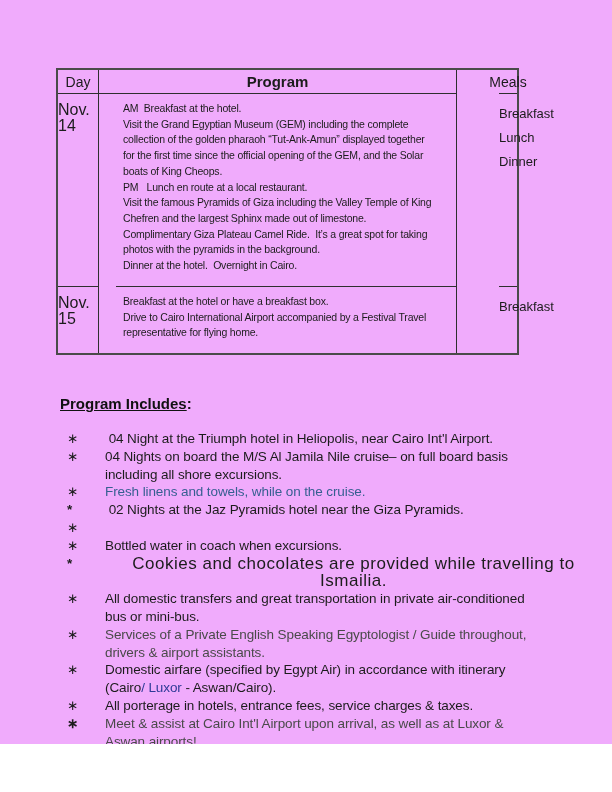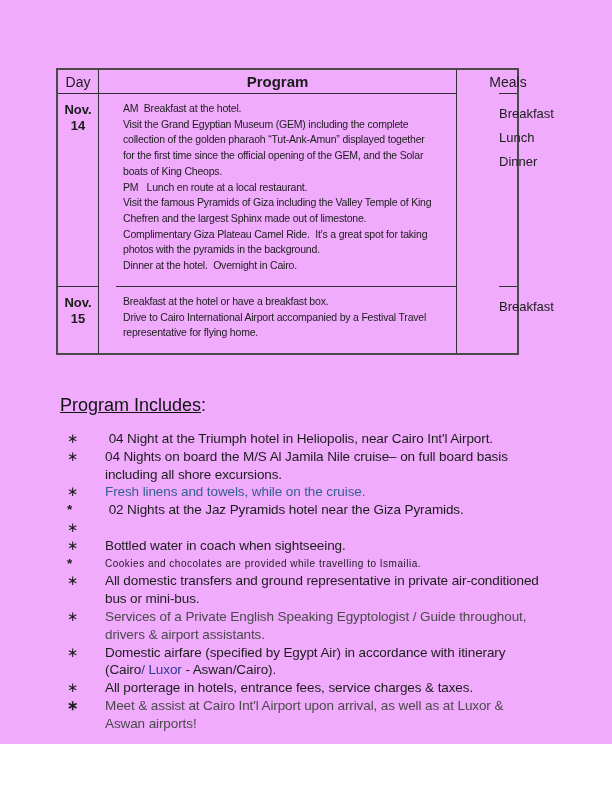--- a/index.html
+++ b/index.html
@@ -18,40 +18,40 @@
     box-sizing:border-box;
     border-right:1px solid #2f2f2f; border-bottom:1px solid #2f2f2f;
   }
   .cell.last { border-right:none;margin-left:42px; }
   .trow.bottom .cell { border-bottom:none; }
   .h-header { height:24px; }
   .h-r1 { height:193px; }
   .h-r2 { height:66px; }
   .hcell { display:flex; align-items:center; justify-content:center; font-size:14px; }
   .hcell.prog { font-size:15px; font-weight:bold; }
-  .daycell   { text-align:center; padding-top:8px;  font-size:13px; line-height:15.5px; white-space:pre-line;font-weight:bold; }
+  .daycell   { padding-top:8px;  font-size:16px; line-height:15.5px; white-space:pre-line; }
   .progcell  { padding:7px 4px 0 7px; font-size:10.5px; line-height:15.7px; letter-spacing:-0.2px; white-space:pre-wrap;margin-left:17px; }
   .mealscell { text-align:right; padding-top:8px; font-size:13px; line-height:24px; white-space:pre-line; }
 
   
-  .sec-title { position:absolute; left:60px; top:395px; font-size:18px; font-weight:normal; color:#111; }
+  .sec-title { position:absolute; left:60px; top:395px; font-size:15px; font-weight:bold; color:#111; }
   .sec-title .u { text-decoration:underline; }
 
   .includes {
     position:absolute; left:62px; top:430px; width:540px;
     font-size:13.5px; line-height:17.8px; letter-spacing:-0.1px; color:#1c1c1c;
   }
   .li { display:flex; align-items:flex-start; }
   .li .b { flex:0 0 38px; padding-left:5px; }
   .li .t { white-space:pre-wrap; }
   .blue  { color:#365F91; }
   .navy  { color:#2E3A97; }
   .gray  { color:#4A4A4A; }
   .bold-b { font-weight:bold; }
-  .wide { font-size:10px; letter-spacing:0.5px; }
+  .wide { font-size:17px; letter-spacing:0.5px;text-align:center; }
 </style>
 </head>
 <body>
 
 <div class="page">
 
   <div class="itable">
     <div class="trow">
       <div class="cell hcell h-header">Day</div>
       <div class="cell hcell prog h-header">Program</div>
@@ -109,31 +109,31 @@
       <span class="b bold-b">*</span>
       <span class="t"> 02 Nights at the Jaz Pyramids hotel near the Giza Pyramids.</span>
     </div>
 
     <div class="li">
       <span class="b">∗</span>
     </div>
 
     <div class="li">
       <span class="b">∗</span>
-      <span class="t">Bottled water in coach when sightseeing.</span>
+      <span class="t">Bottled water in coach when excursions.</span>
     </div>
 
     <div class="li">
       <span class="b bold-b">*</span>
       <span class="t wide">Cookies and chocolates are provided while travelling to Ismailia.</span>
     </div>
 
     <div class="li">
       <span class="b">∗</span>
-      <span class="t">All domestic transfers and ground representative in private air-conditioned
+      <span class="t">All domestic transfers and great transportation in private air-conditioned
 bus or mini-bus.</span>
     </div>
 
     <div class="li">
       <span class="b">∗</span>
       <span class="t gray">Services of a Private English Speaking Egyptologist / Guide throughout,
 drivers &amp; airport assistants.</span>
     </div>
 
     <div class="li">

